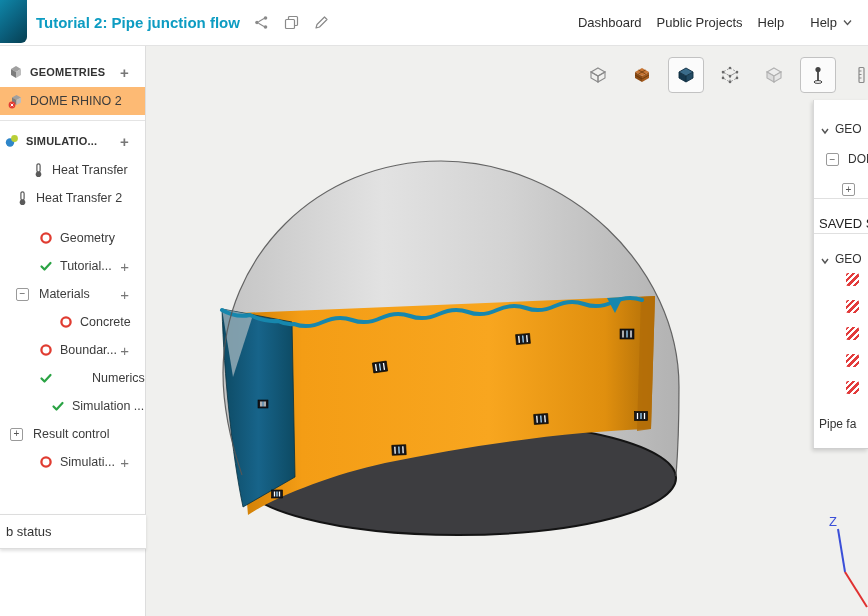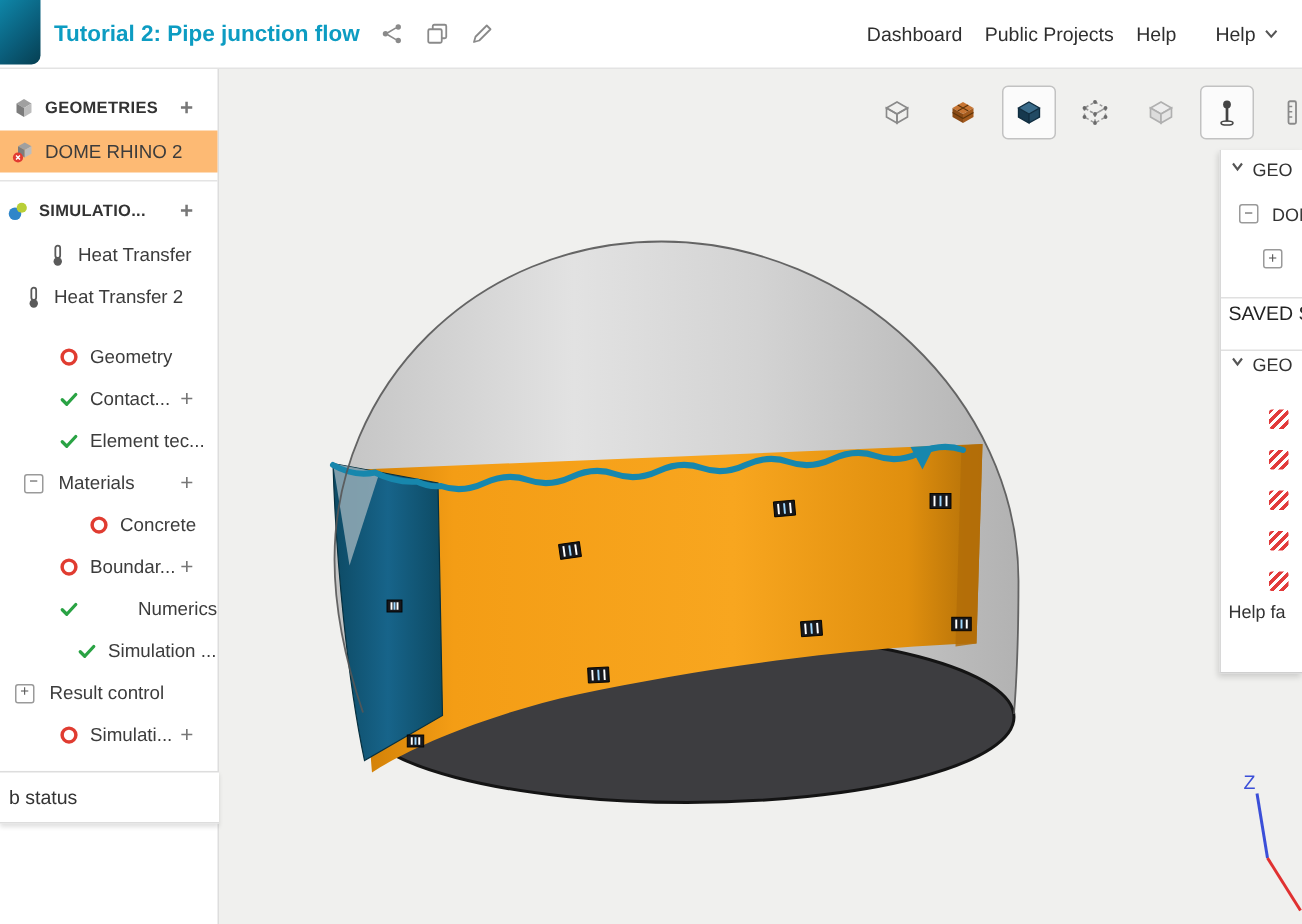--- a/index.html
+++ b/index.html
@@ -47,21 +47,21 @@
 
   .toolbar{position:absolute;top:12px;right:-12px;display:flex;gap:8px;z-index:10;}
   .tool{width:34px;height:34px;display:flex;align-items:center;justify-content:center;
         border-radius:4px;border:1px solid transparent;cursor:pointer;}
   .tool.sel{border:1px solid #c2c2c2;background:#fbfbfb;}
 
   
   .rpanel{position:absolute;top:55px;right:0;width:54px;height:342px;background:#fff;
           border-left:1px solid #d8d8d8;border-bottom:1px solid #cfcfcf;
           box-shadow:-1px 2px 4px rgba(0,0,0,.15);z-index:15;overflow:hidden;padding-top:6px;}
-  .prow{display:flex;align-items:flex-start;height:30px;font-size:12px;color:#333;
+  .prow{display:flex;align-items:flex-end;height:30px;font-size:12px;color:#333;
         white-space:nowrap;cursor:pointer;}
   .prow .plbl{margin-left:5px;}
   .prow.phead{color:#222;font-size:13px;padding-left:6px;}
   .prow.plink{padding-left:7px;color:#333;}
   .pdivider{height:1px;background:#e0e0e0;margin:2px 0;}
   .redicon{width:13px;height:13px;border-radius:2px;flex:0 0 auto;
            background:repeating-linear-gradient(135deg,#e23b3b 0 2.5px,#ffffff 2.5px 4.5px);}
   .redrow{height:27px;display:flex;align-items:center;padding-left:32px;cursor:pointer;}
 </style>
 </head>
@@ -169,30 +169,22 @@
           </svg>
         </span>
         <span class="lbl">Geometry</span>
       </div>
       <div class="trow" style="padding-left: 38px;">
         <span class="ticon">
           <svg width="16" height="16" viewBox="0 0 16 16">
             <path d="M3.5 8.5l3 3 6-6.5" fill="none" stroke="#2aa344" stroke-width="2.2" stroke-linecap="round" stroke-linejoin="round"></path>
           </svg>
         </span>
-        <span class="lbl">Contact...</span>
-        <span class="addbtn">+</span>
-      </div>
-      <div class="trow" style="padding-left: 38px;">
-        <span class="ticon">
-          <svg width="16" height="16" viewBox="0 0 16 16">
-            <path d="M3.5 8.5l3 3 6-6.5" fill="none" stroke="#2aa344" stroke-width="2.2" stroke-linecap="round" stroke-linejoin="round"></path>
-          </svg>
-        </span>
-        <span class="lbl">Element tec...</span>
+        <span class="lbl">Tutorial...</span>
+        <span class="addbtn">+</span>
       </div>
       <div class="trow" style="padding-left: 16px;">
         <span class="cbox">−</span>
         <span class="lbl">Materials</span>
         <span class="addbtn">+</span>
       </div>
       <div class="trow" style="padding-left: 58px;">
         <span class="ticon">
           <svg width="16" height="16" viewBox="0 0 16 16">
             <circle cx="8" cy="8" r="4.6" fill="none" stroke="#e03c31" stroke-width="2.3"></circle>
@@ -474,16 +466,16 @@
       <div class="redrow">
         <span class="redicon"></span>
       </div>
       <div class="redrow">
         <span class="redicon"></span>
       </div>
       <div class="redrow">
         <span class="redicon"></span>
       </div>
       <div class="prow plink" style="padding-left: 0px;">
-        <span class="plbl">Help fa</span>
+        <span class="plbl">Pipe fa</span>
       </div>
     </div>
 </div>
 
 </body></html>

